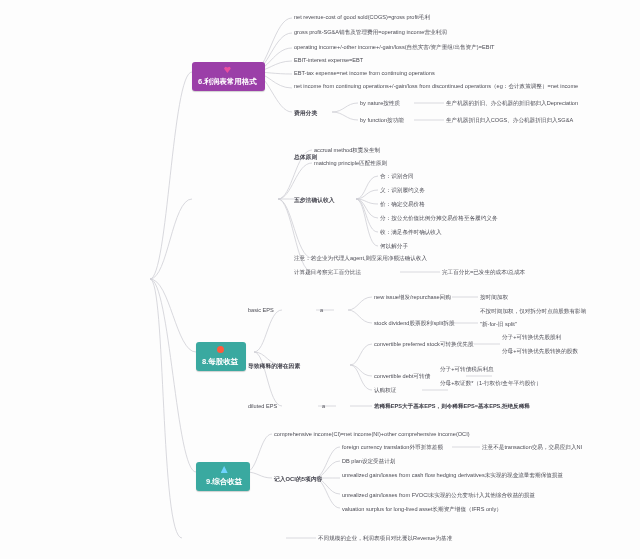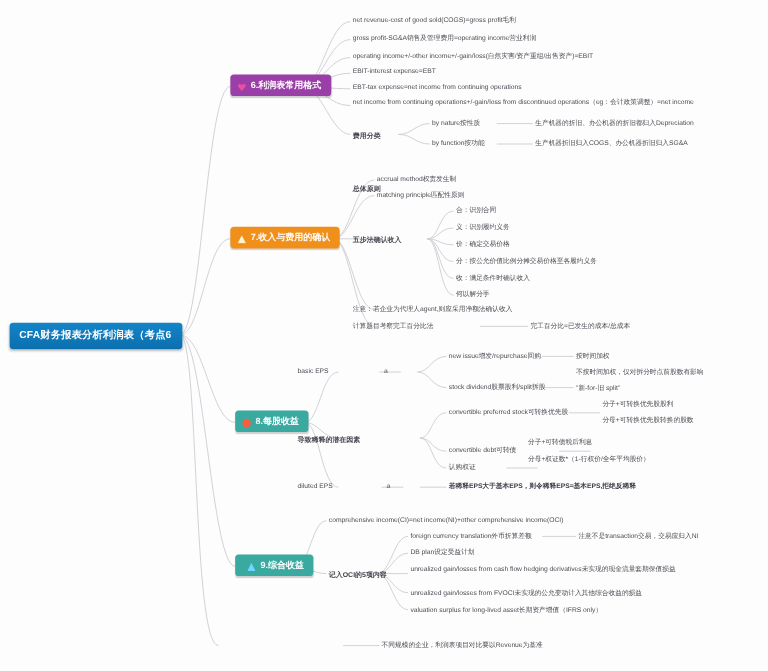--- a/index.html
+++ b/index.html
@@ -23,24 +23,25 @@
     color:#ffffff;
     font-size:8.5px;font-weight:bold;
     padding:5px 9px 5px 8px;
     border-radius:3px;
     box-shadow:0 1px 2px rgba(0,0,0,.25);
     letter-spacing:.2px;
   }
 
   
   .pill{
-    display:flex;align-items:flex-end;gap:4px;
+    display:flex;align-items:center;gap:4px;
     font-size:7.5px;font-weight:bold;color:#ffffff;
     padding:4px 8px 4px 6px;border-radius:3px;
     box-shadow:0 1px 1px rgba(0,0,0,.18);
+    flex-direction:column;
   }
   .pill .mk{width:7px;height:7px;display:inline-block;flex:0 0 auto;}
   .pill.p6{background:#9b3fa8;}
   .pill.p6 .mk{background:#e94fa0;border-radius:50%;
      clip-path:polygon(50% 100%,0 35%,12% 8%,50% 22%,88% 8%,100% 35%);}
   .pill.p7{background:#f0901a;}
   .pill.p7 .mk{background:#fff3cf;
      clip-path:polygon(50% 0,100% 100%,0 100%);}
   .pill.p8{background:#3aa9a0;}
   .pill.p8 .mk{background:#ff5a3c;border-radius:50%;}
@@ -119,34 +120,25 @@
       <path d="M314,478 C326,478 328,461 340,461"></path>
       <path d="M314,478 C326,478 328,478 340,478"></path>
       <path d="M314,478 C326,478 328,494 340,494"></path>
       <path d="M314,478 C326,478 328,508 340,508"></path>
       <path d="M452,447 L480,447"></path>
 
       <path d="M286,538 L316,538"></path>
     </g>
   </svg>
 
-  <div class="node root">
-    <span>CFA财务报表分析利润表（考点6</span>
-  </div>
 
   <div class="node" style="left:192px;top:62px;">
     <div class="pill p6">
       <span class="mk"></span>
       <span>6.利润表常用格式</span>
-    </div>
-  </div>
-  <div class="node" style="left:192px;top:189px;">
-    <div class="pill p7">
-      <span class="mk"></span>
-      <span>7.收入与费用的确认</span>
     </div>
   </div>
   <div class="node" style="left:196px;top:342px;">
     <div class="pill p8">
       <span class="mk"></span>
       <span>8.每股收益</span>
     </div>
   </div>
   <div class="node" style="left:196px;top:462px;">
     <div class="pill p9">

